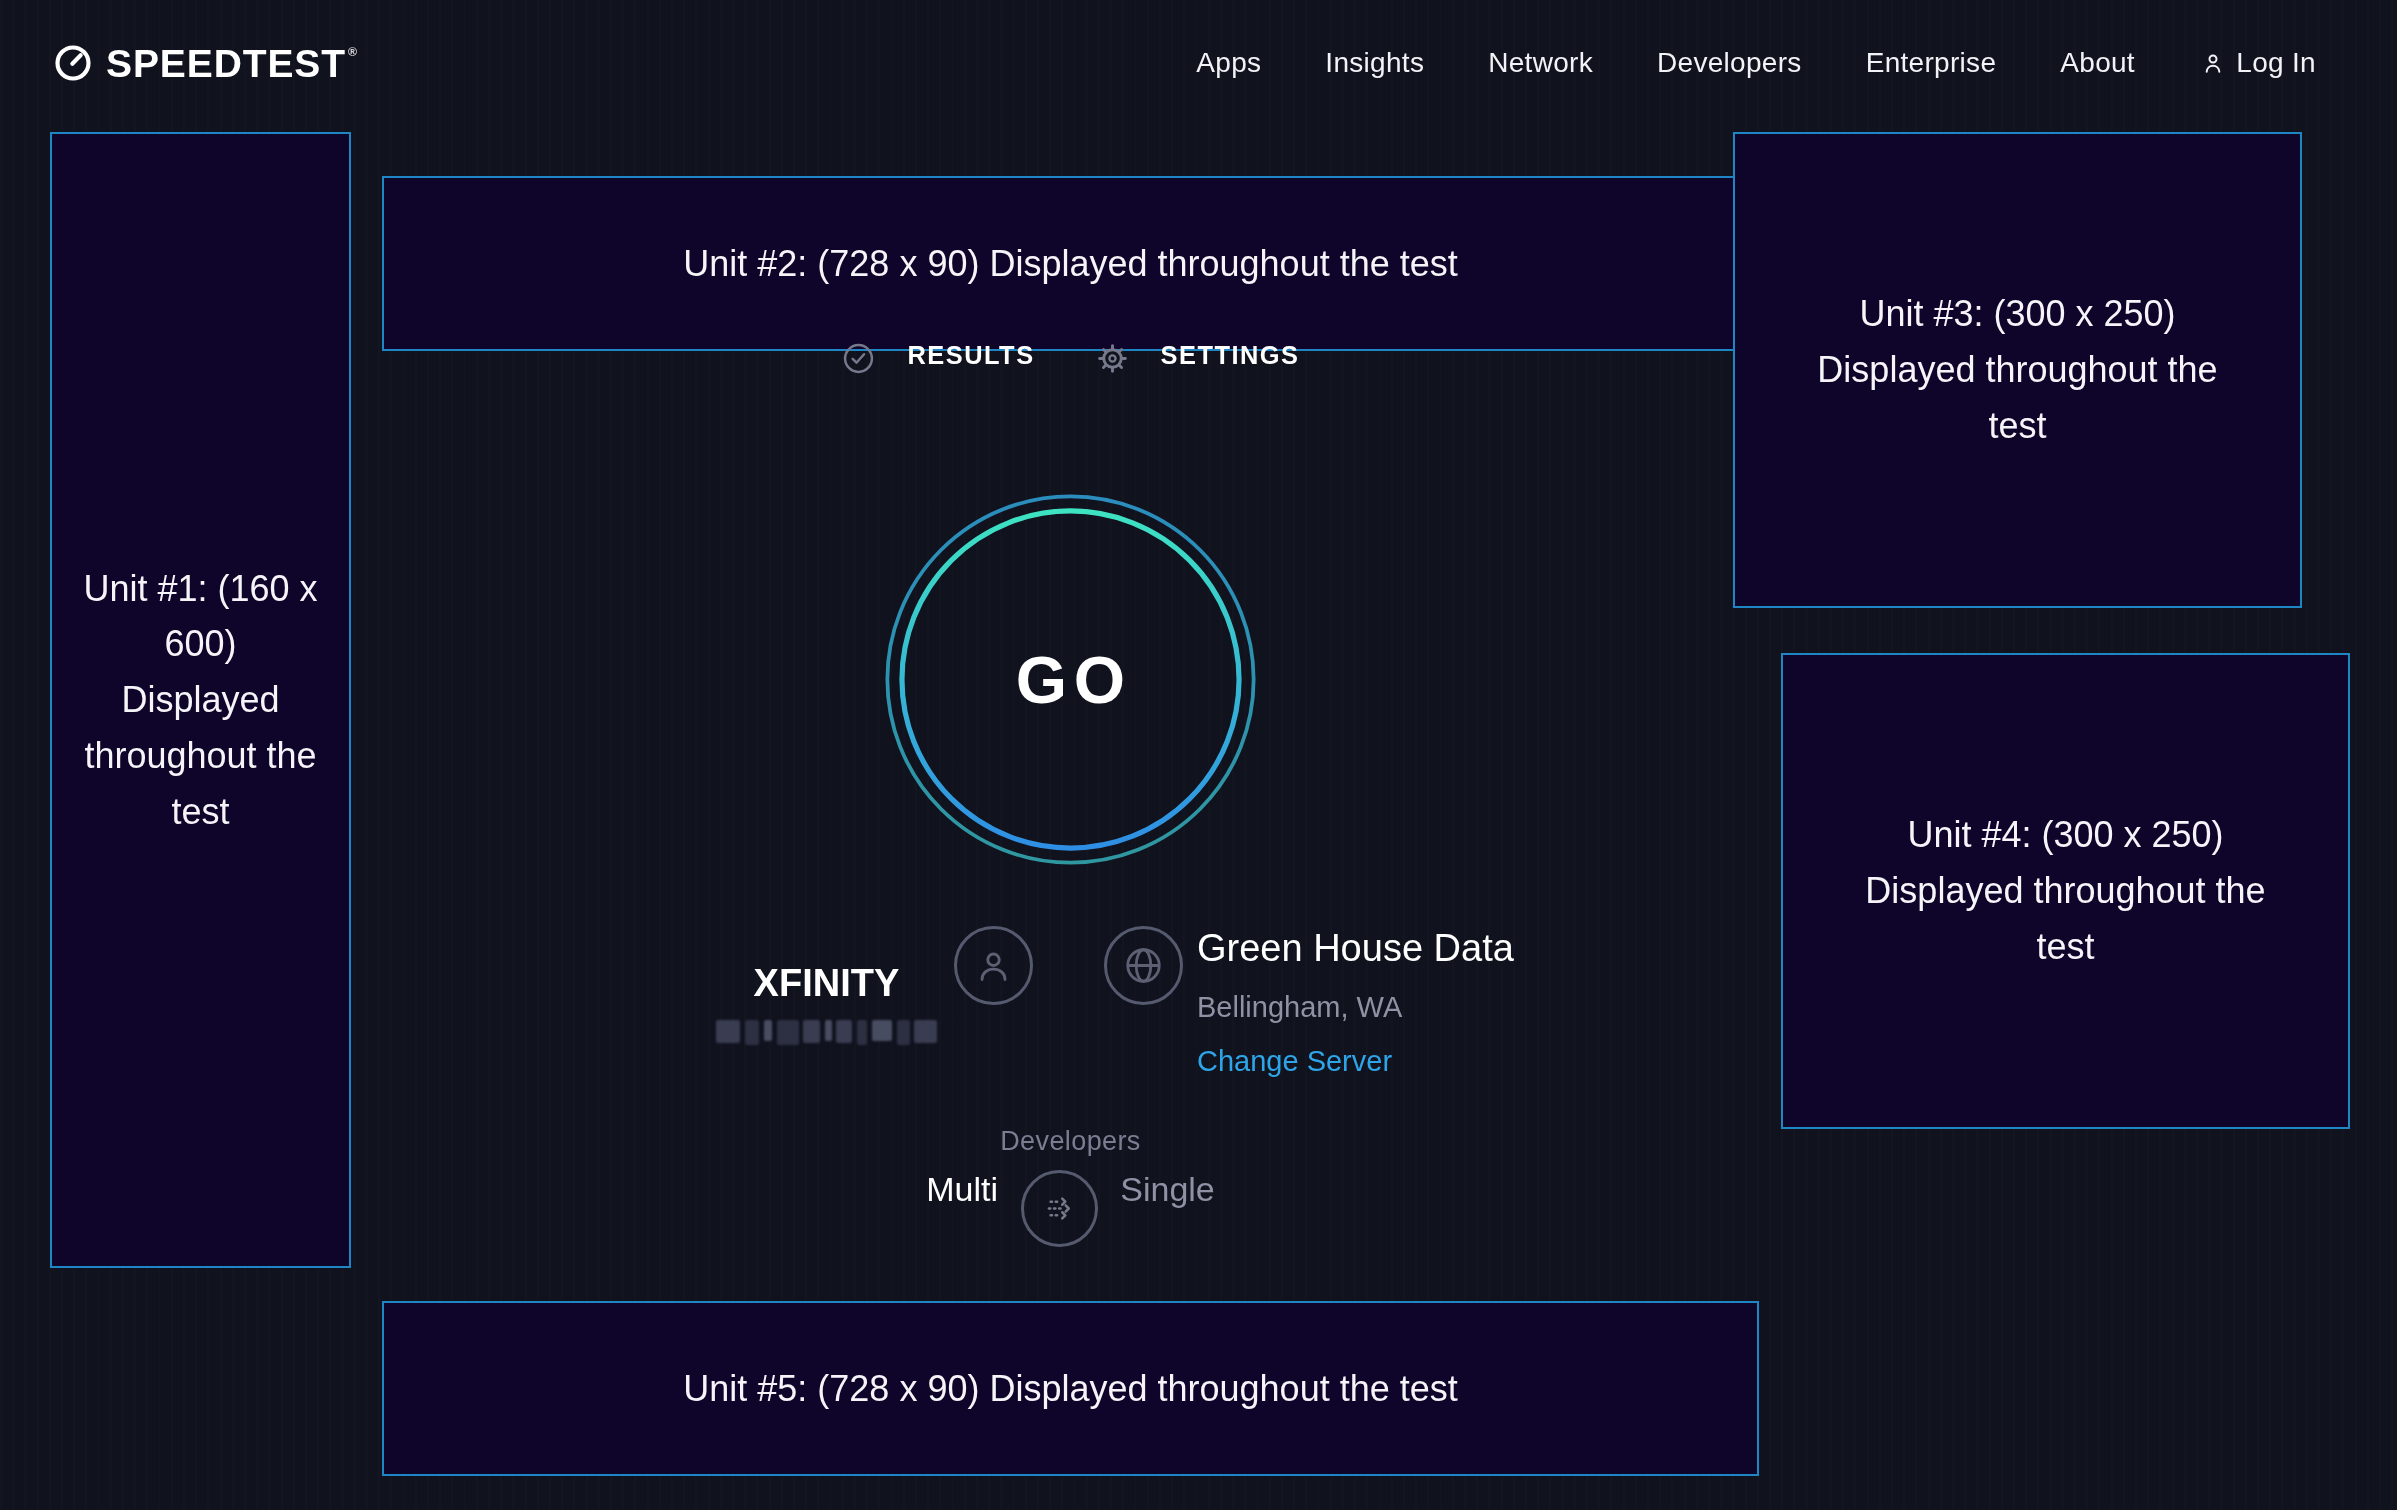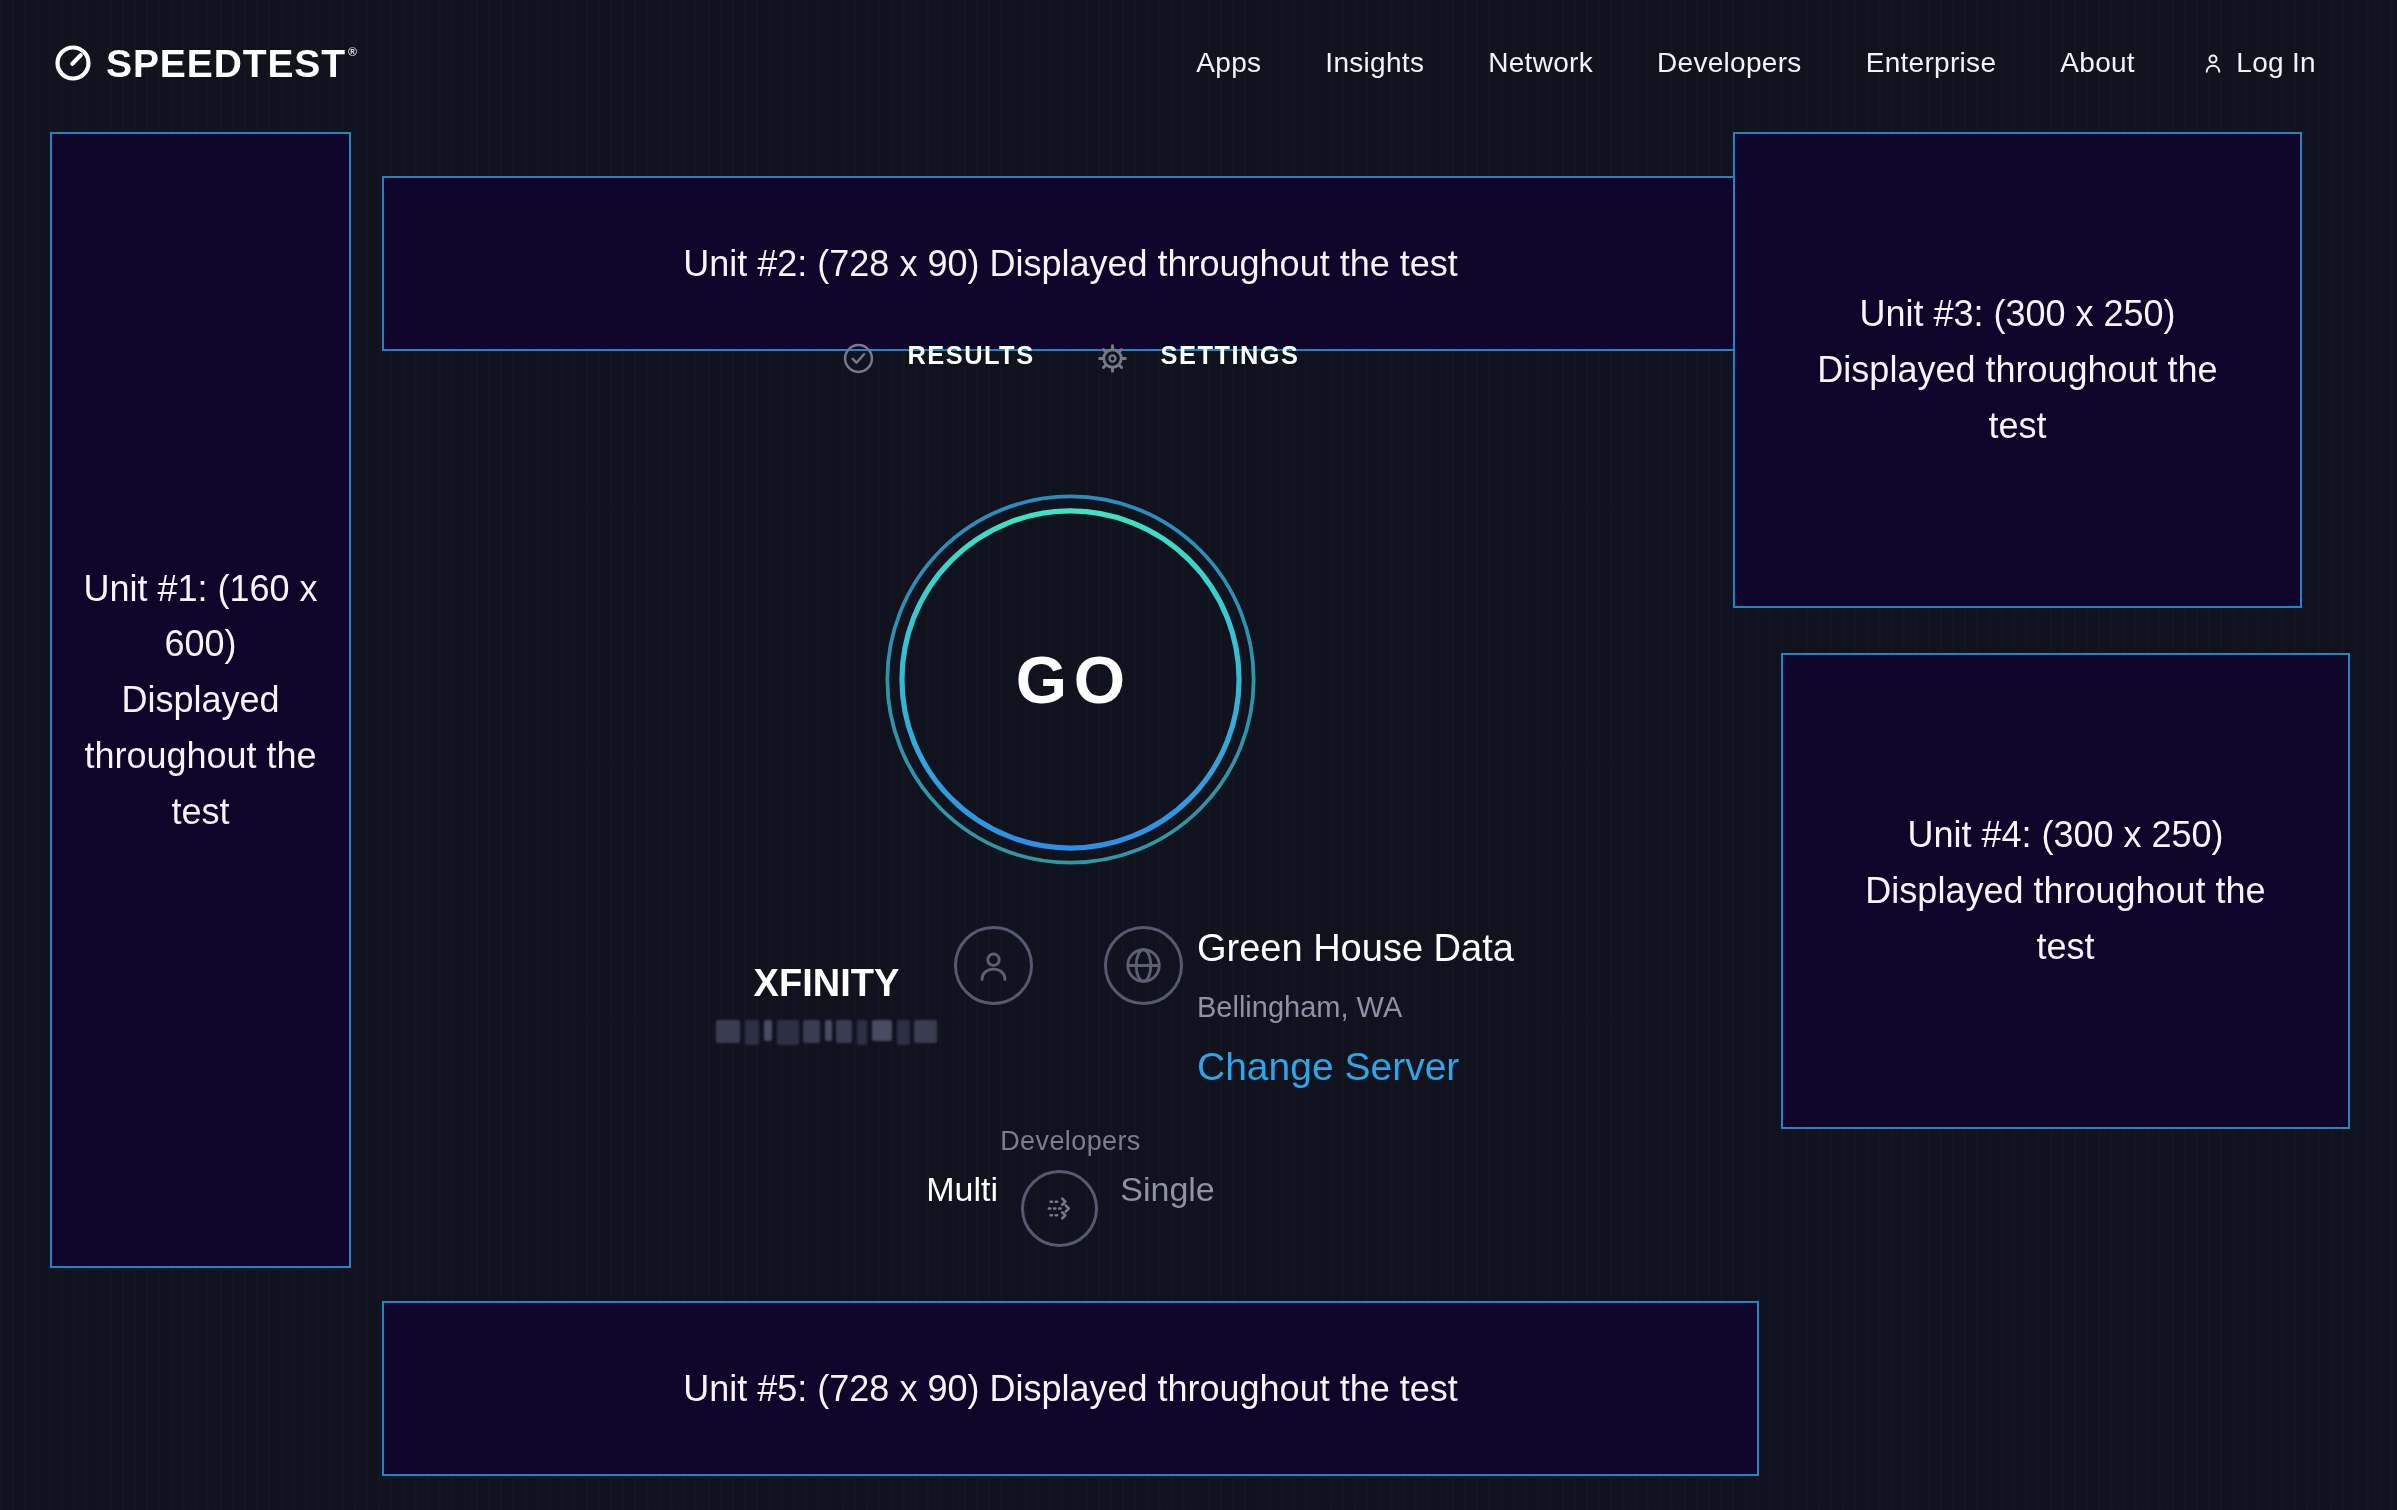--- a/index.html
+++ b/index.html
@@ -87,21 +87,21 @@
     border:3.3px solid #565a6e; color:#5d6073;
     display:flex; align-items:center; justify-content:center;
   }
   .avatar svg { display:block; }
   .avatar-person { left:572px; }
   .avatar-globe  { left:722px; }
 
   .server-block { position:absolute; left:815px; top:9.4px; }
   .server-name { font-size:38px; font-weight:500; color:#fff; }
   .server-loc  { font-size:29px; color:#8f92a4; margin-top:21px; }
-  .server-change { font-size:39px; color:#2ea5e9; margin-top:21px; cursor:pointer; display:inline-block; text-decoration:none; }
+  .server-change { font-size:29px; color:#2ea5e9; margin-top:21px; cursor:pointer; display:inline-block; text-decoration:none; }
 
   
   .connections { position:absolute; top:1126px; left:0; width:100%; text-align:center; }
   .conn-label { font-size:27px; color:#7b7e92; letter-spacing:0.4px; }
   .conn-row { margin-top:13px; display:flex; align-items:flex-start; justify-content:center; gap:22.6px; }
   .conn-opt { font-size:34px; cursor:pointer; }
   .conn-opt.active { color:#fff; }
   .conn-opt.inactive { color:#8f92a4; }
   .conn-toggle {
     width:77px; height:77px; border-radius:50%; border:3.8px solid #565a6e; color:#767989;

